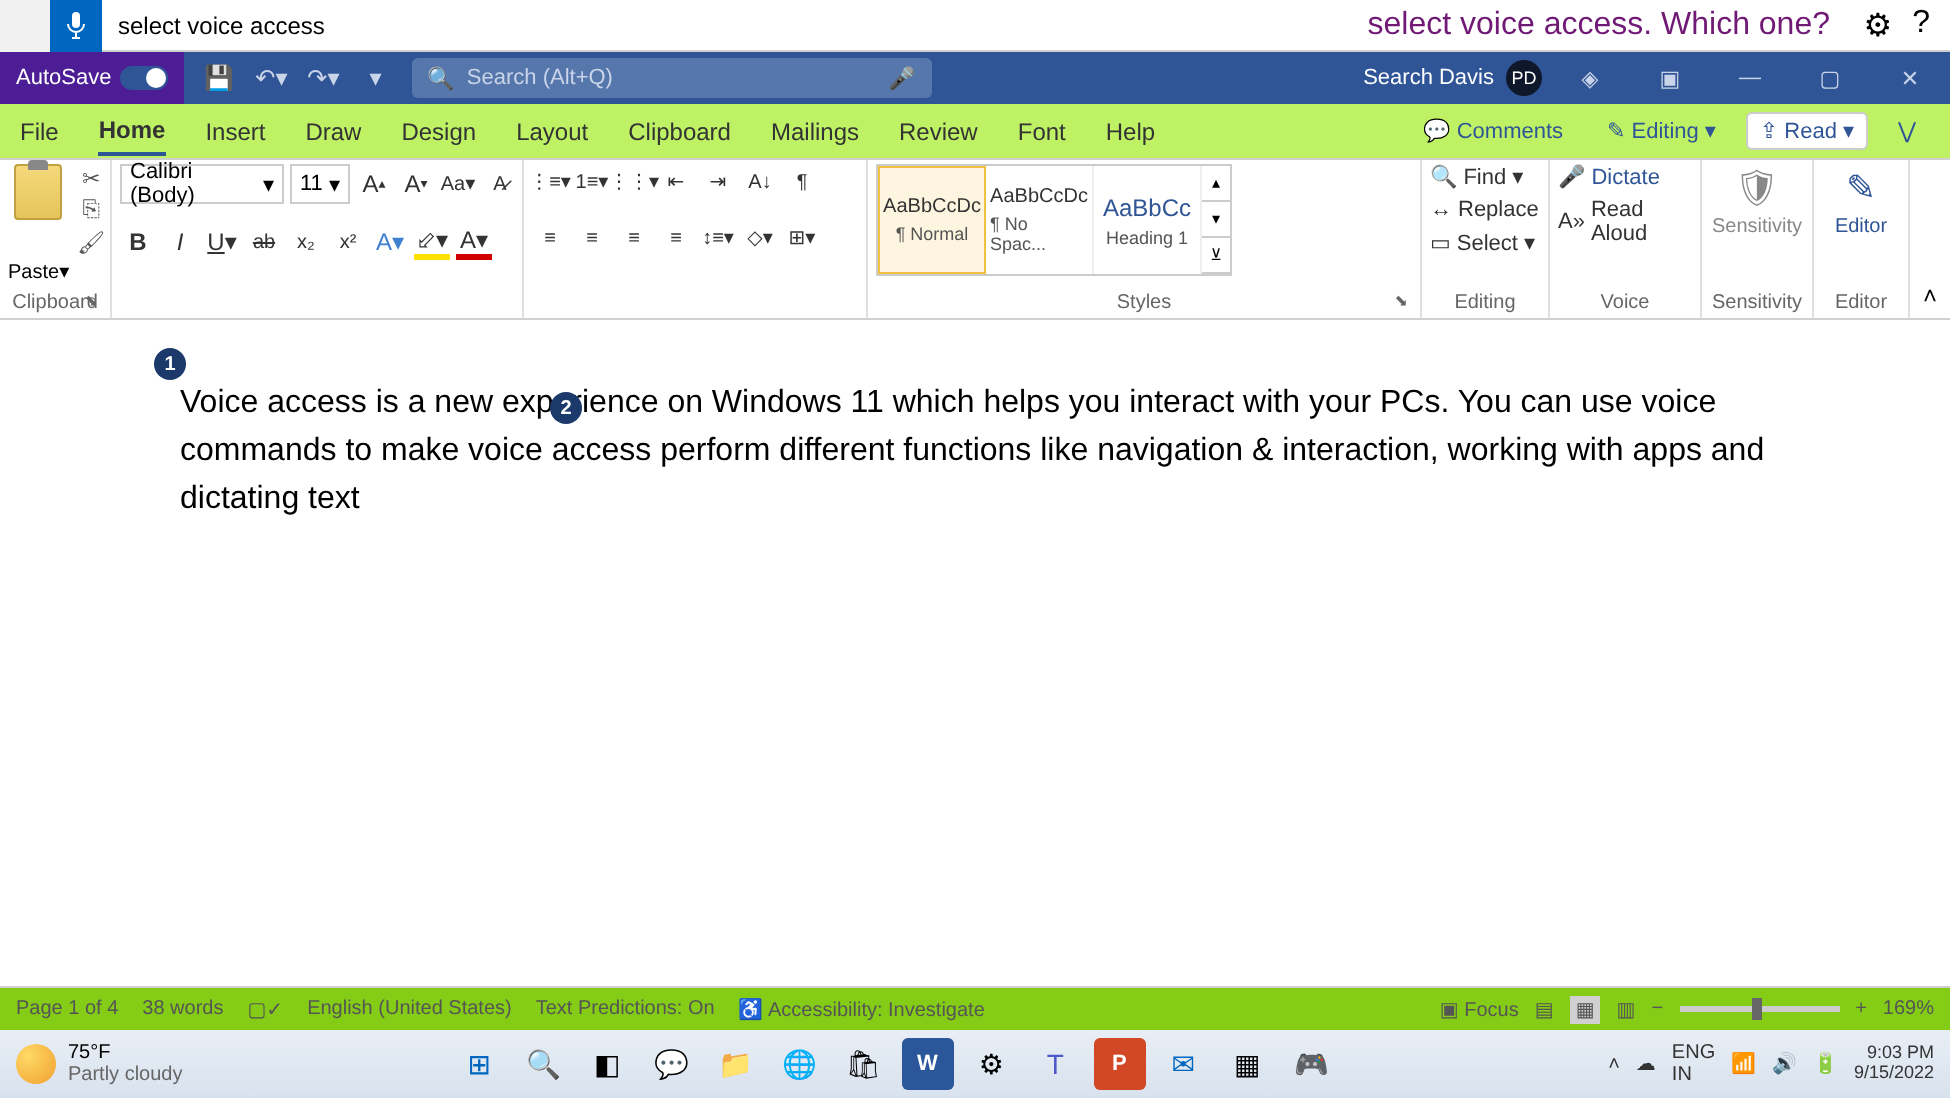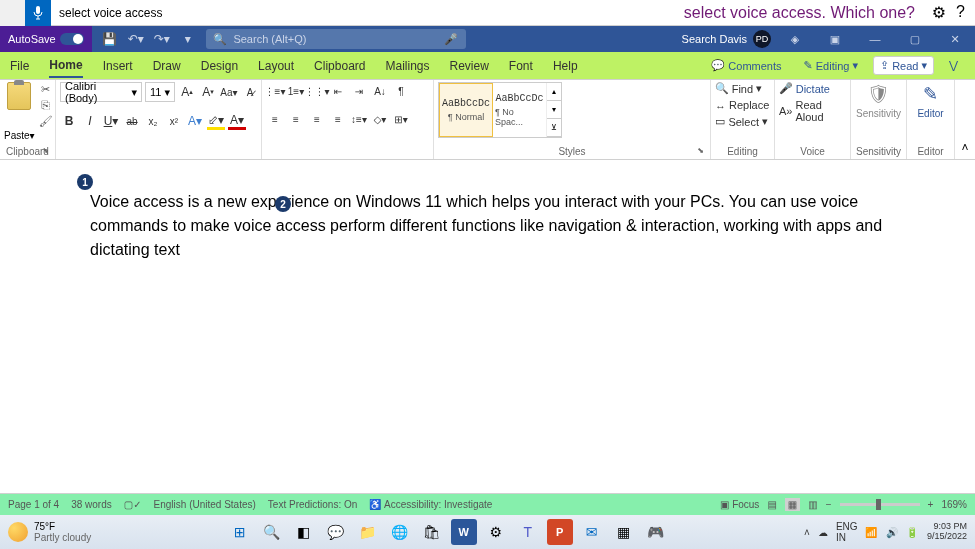--- a/index.html
+++ b/index.html
@@ -45,41 +45,41 @@
 .font-row + .font-row { margin-top: 6px; }
 .font-drop { height: 20px; border: 1px solid #ccc; font-size: 11px; display: flex; align-items: center; padding: 0 4px; justify-content: space-between; }
 .font-name { width: 82px; }
 .font-size { width: 30px; }
 .fbtn { width: 18px; height: 18px; font-size: 12px; display: flex; align-items: center; justify-content: center; color: #333; }
 .fbtn.sm { font-size: 10px; }
 .para-group { width: 172px; }
 .styles-group { flex: 1; min-width: 220px; }
 .styles-gallery { display: flex; border: 1px solid #ccc; height: 56px; }
 .style-item { width: 54px; border-right: 1px solid #eee; display: flex; flex-direction: column; align-items: center; justify-content: center; padding: 2px; }
-.style-preview { font-size: 10px; color: #333; font-family: Liberation Mono, monospace; }
+.style-preview { font-size: 10px; color: #333; }
 .style-preview.blue { color: #2f5597; font-size: 12px; }
 .style-name { font-size: 9px; color: #555; margin-top: 3px; }
 .style-item.sel { border: 1px solid #f0c040; background: #fdf5e0; }
 .gallery-arrows { width: 14px; display: flex; flex-direction: column; }
 .gal-arr { flex: 1; border-bottom: 1px solid #ccc; font-size: 8px; display: flex; align-items: center; justify-content: center; }
 .edit-group { width: 64px; }
 .vlist { display: flex; flex-direction: column; gap: 4px; font-size: 11px; color: #333; }
 .vitem { display: flex; align-items: center; gap: 3px; }
 .voice-group { width: 76px; }
 .sens-group { width: 56px; }
 .big-btn { display: flex; flex-direction: column; align-items: center; font-size: 10px; color: #888; gap: 2px; }
 .big-icon { width: 24px; height: 24px; font-size: 18px; display: flex; align-items: center; justify-content: center; }
 .editor-group { width: 48px; }
 .collapse { width: 20px; display: flex; align-items: flex-end; justify-content: center; padding-bottom: 4px; font-size: 12px; }
 .doc-area { background: #fff; height: 333px; padding: 30px 90px 20px; position: relative; }
 .doc-text { font-size: 16px; line-height: 1.5; color: #000; }
 .badge { position: absolute; width: 16px; height: 16px; background: #1b3a6b; color: #fff; border-radius: 50%; font-size: 10px; display: flex; align-items: center; justify-content: center; font-weight: bold; }
 .badge1 { top: 14px; left: 77px; }
 .badge2 { top: 36px; left: 275px; }
-.status-bar { height: 22px; background: #86efac; border-top: 1px solid #d0d0d0; display: flex; align-items: center; font-size: 10px; color: #555; padding: 0 8px; gap: 12px; }
+.status-bar { height: 22px; background: #84cc16; border-top: 1px solid #d0d0d0; display: flex; align-items: center; font-size: 10px; color: #555; padding: 0 8px; gap: 12px; }
 .status-right { margin-left: auto; display: flex; align-items: center; gap: 8px; }
 .zoom-slider { width: 80px; height: 3px; background: #ccc; position: relative; }
 .zoom-slider::after { content: ''; position: absolute; left: 45%; top: -4px; width: 5px; height: 11px; background: #666; }
 .taskbar { height: 34px; background: linear-gradient(#e8eef5, #d8e2ee); display: flex; align-items: center; padding: 0 8px; }
 .weather { display: flex; align-items: center; gap: 6px; font-size: 10px; }
 .weather-icon { width: 20px; height: 20px; background: radial-gradient(circle at 30% 30%, #ffd966, #f0a030); border-radius: 50%; }
 .task-center { flex: 1; display: flex; justify-content: center; gap: 6px; }
 .task-icon { width: 26px; height: 26px; border-radius: 3px; display: flex; align-items: center; justify-content: center; font-size: 14px; }
 .tray { display: flex; align-items: center; gap: 8px; font-size: 10px; color: #333; }
 .clock { text-align: right; font-size: 9px; line-height: 1.1; }
@@ -232,20 +232,24 @@
     <div class="group-content">
       <div class="styles-gallery">
         <div class="style-item sel">
             <div class="style-preview">AaBbCcDc</div>
             <div class="style-name">¶ Normal</div>
           </div>
         <div class="style-item">
             <div class="style-preview">AaBbCcDc</div>
             <div class="style-name">¶ No Spac...</div>
           </div>
+        <div class="style-item">
+            <div class="style-preview blue">AaBbCc</div>
+            <div class="style-name">Heading 1</div>
+          </div>
         <div class="gallery-arrows">
           <div class="gal-arr">▴</div>
           <div class="gal-arr">▾</div>
           <div class="gal-arr">⊻</div>
         </div>
       </div>
     </div>
     <div class="group-label">Styles</div>
   </div>
 

